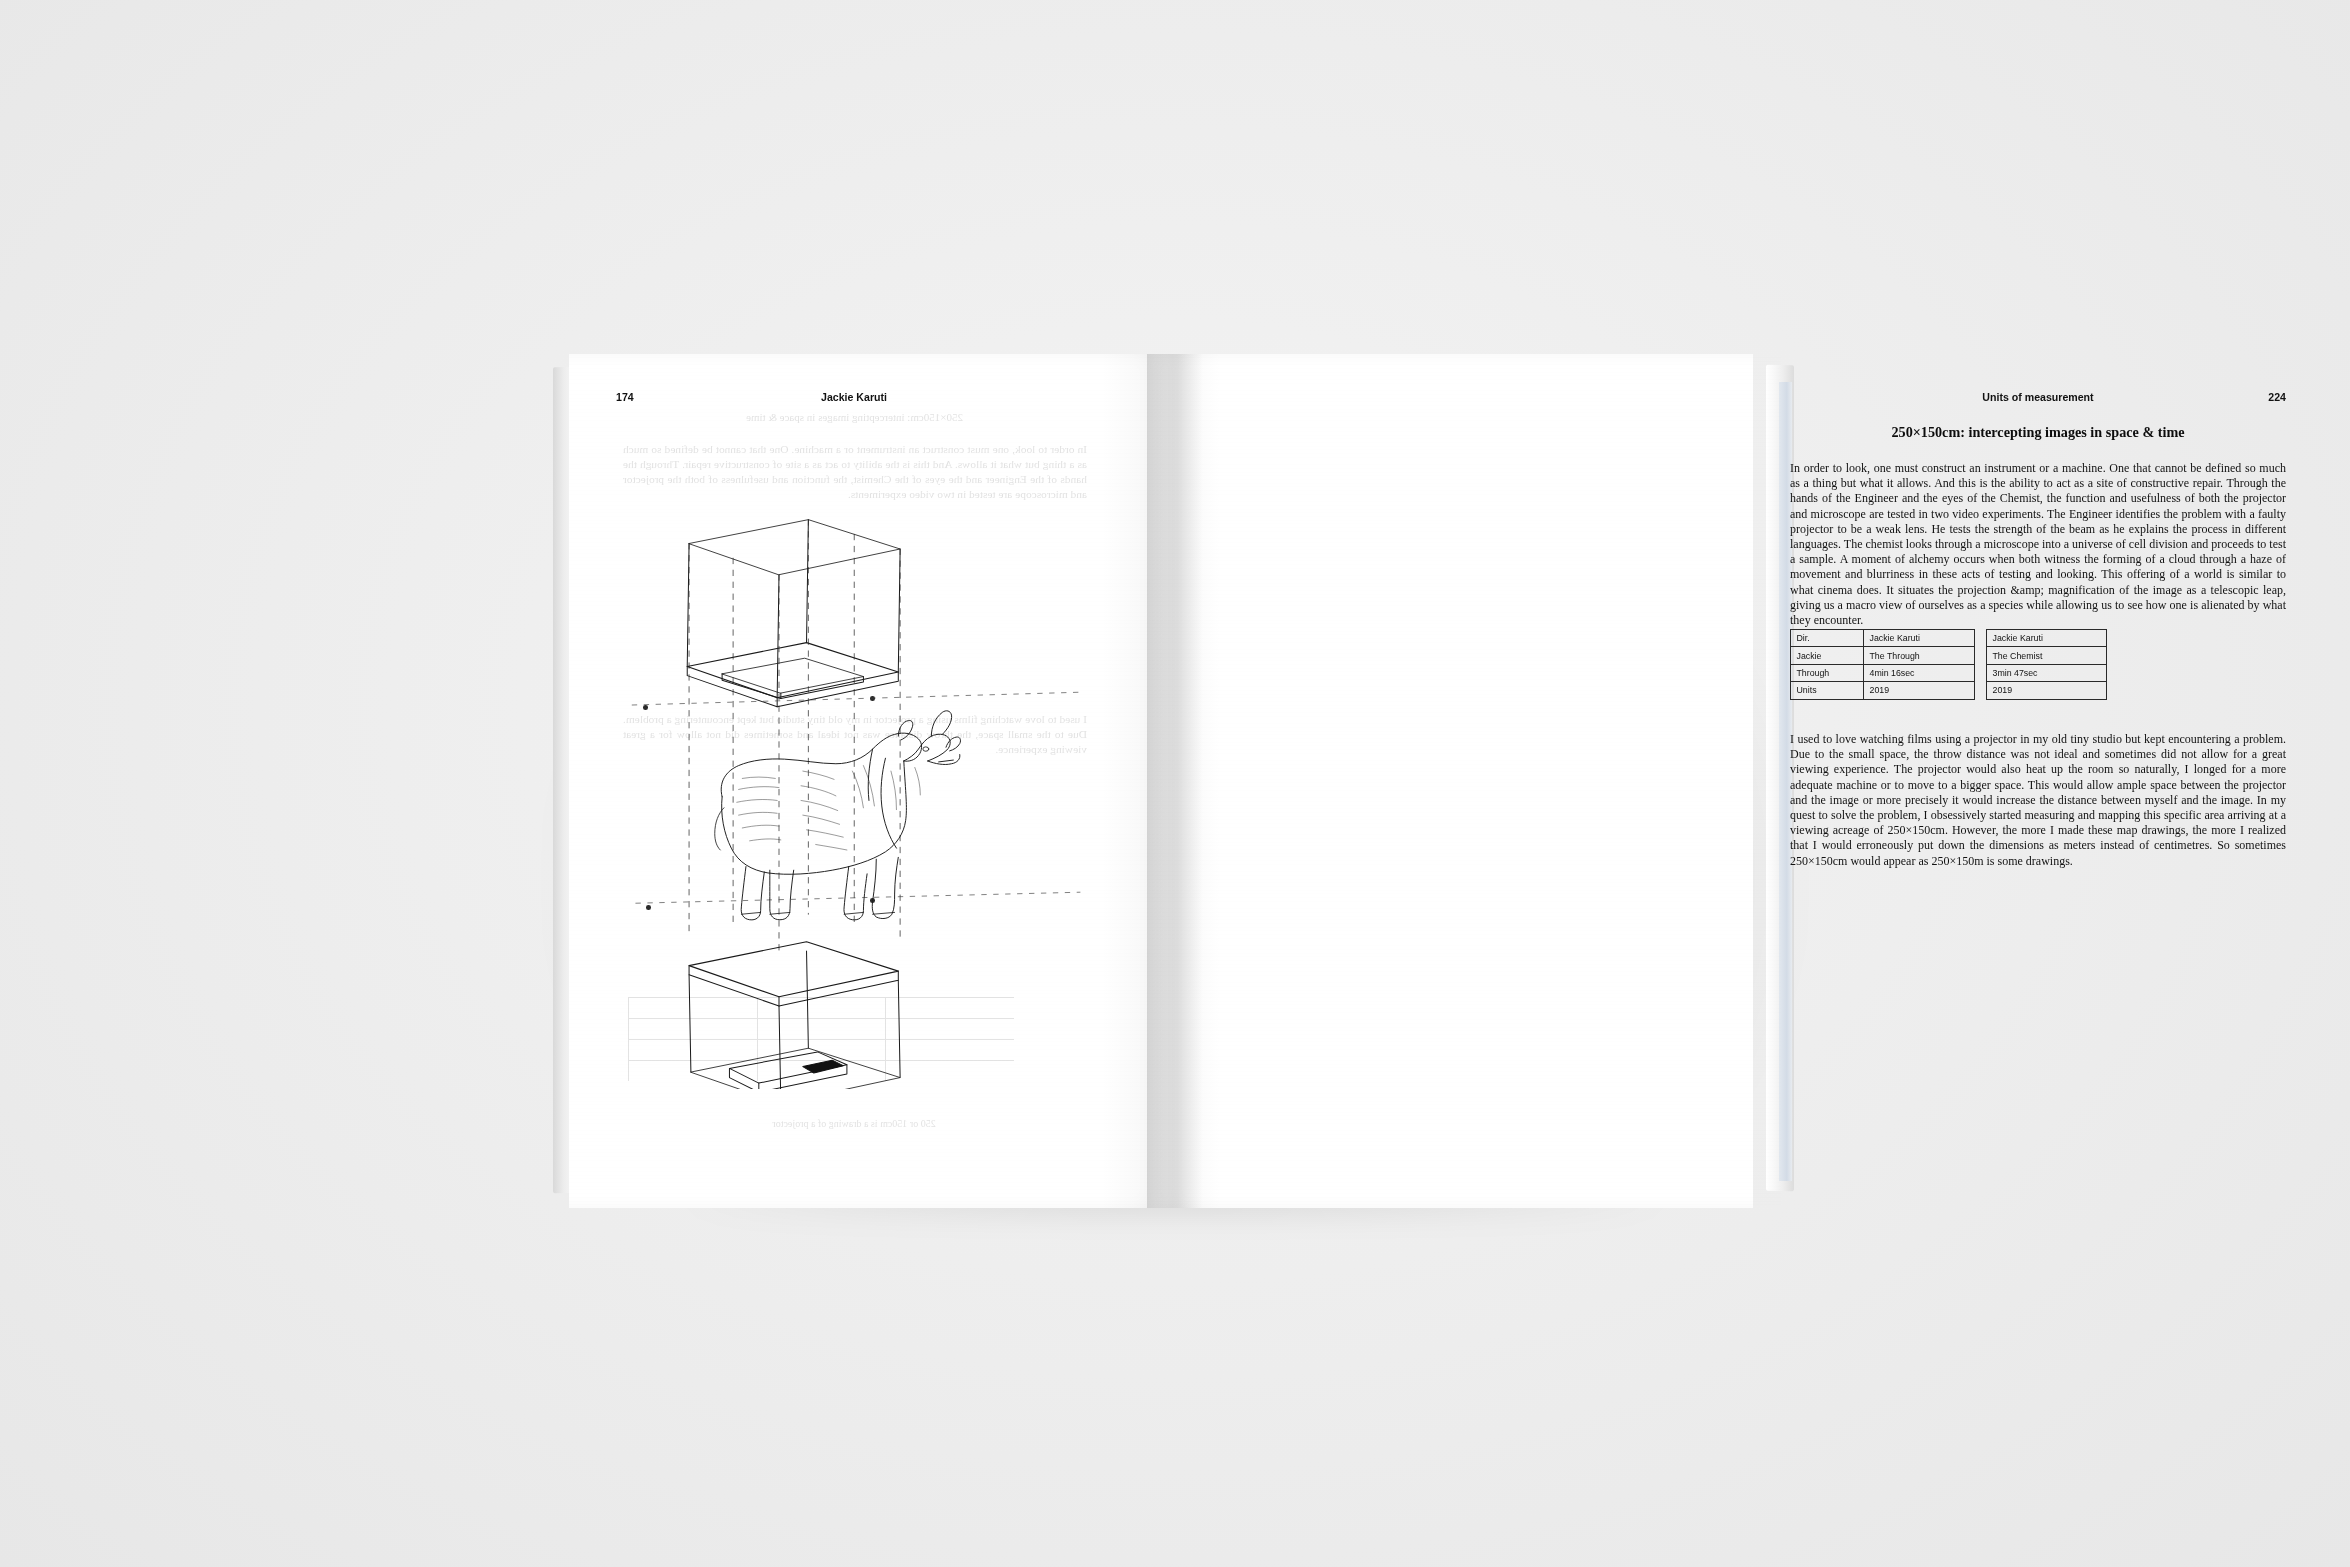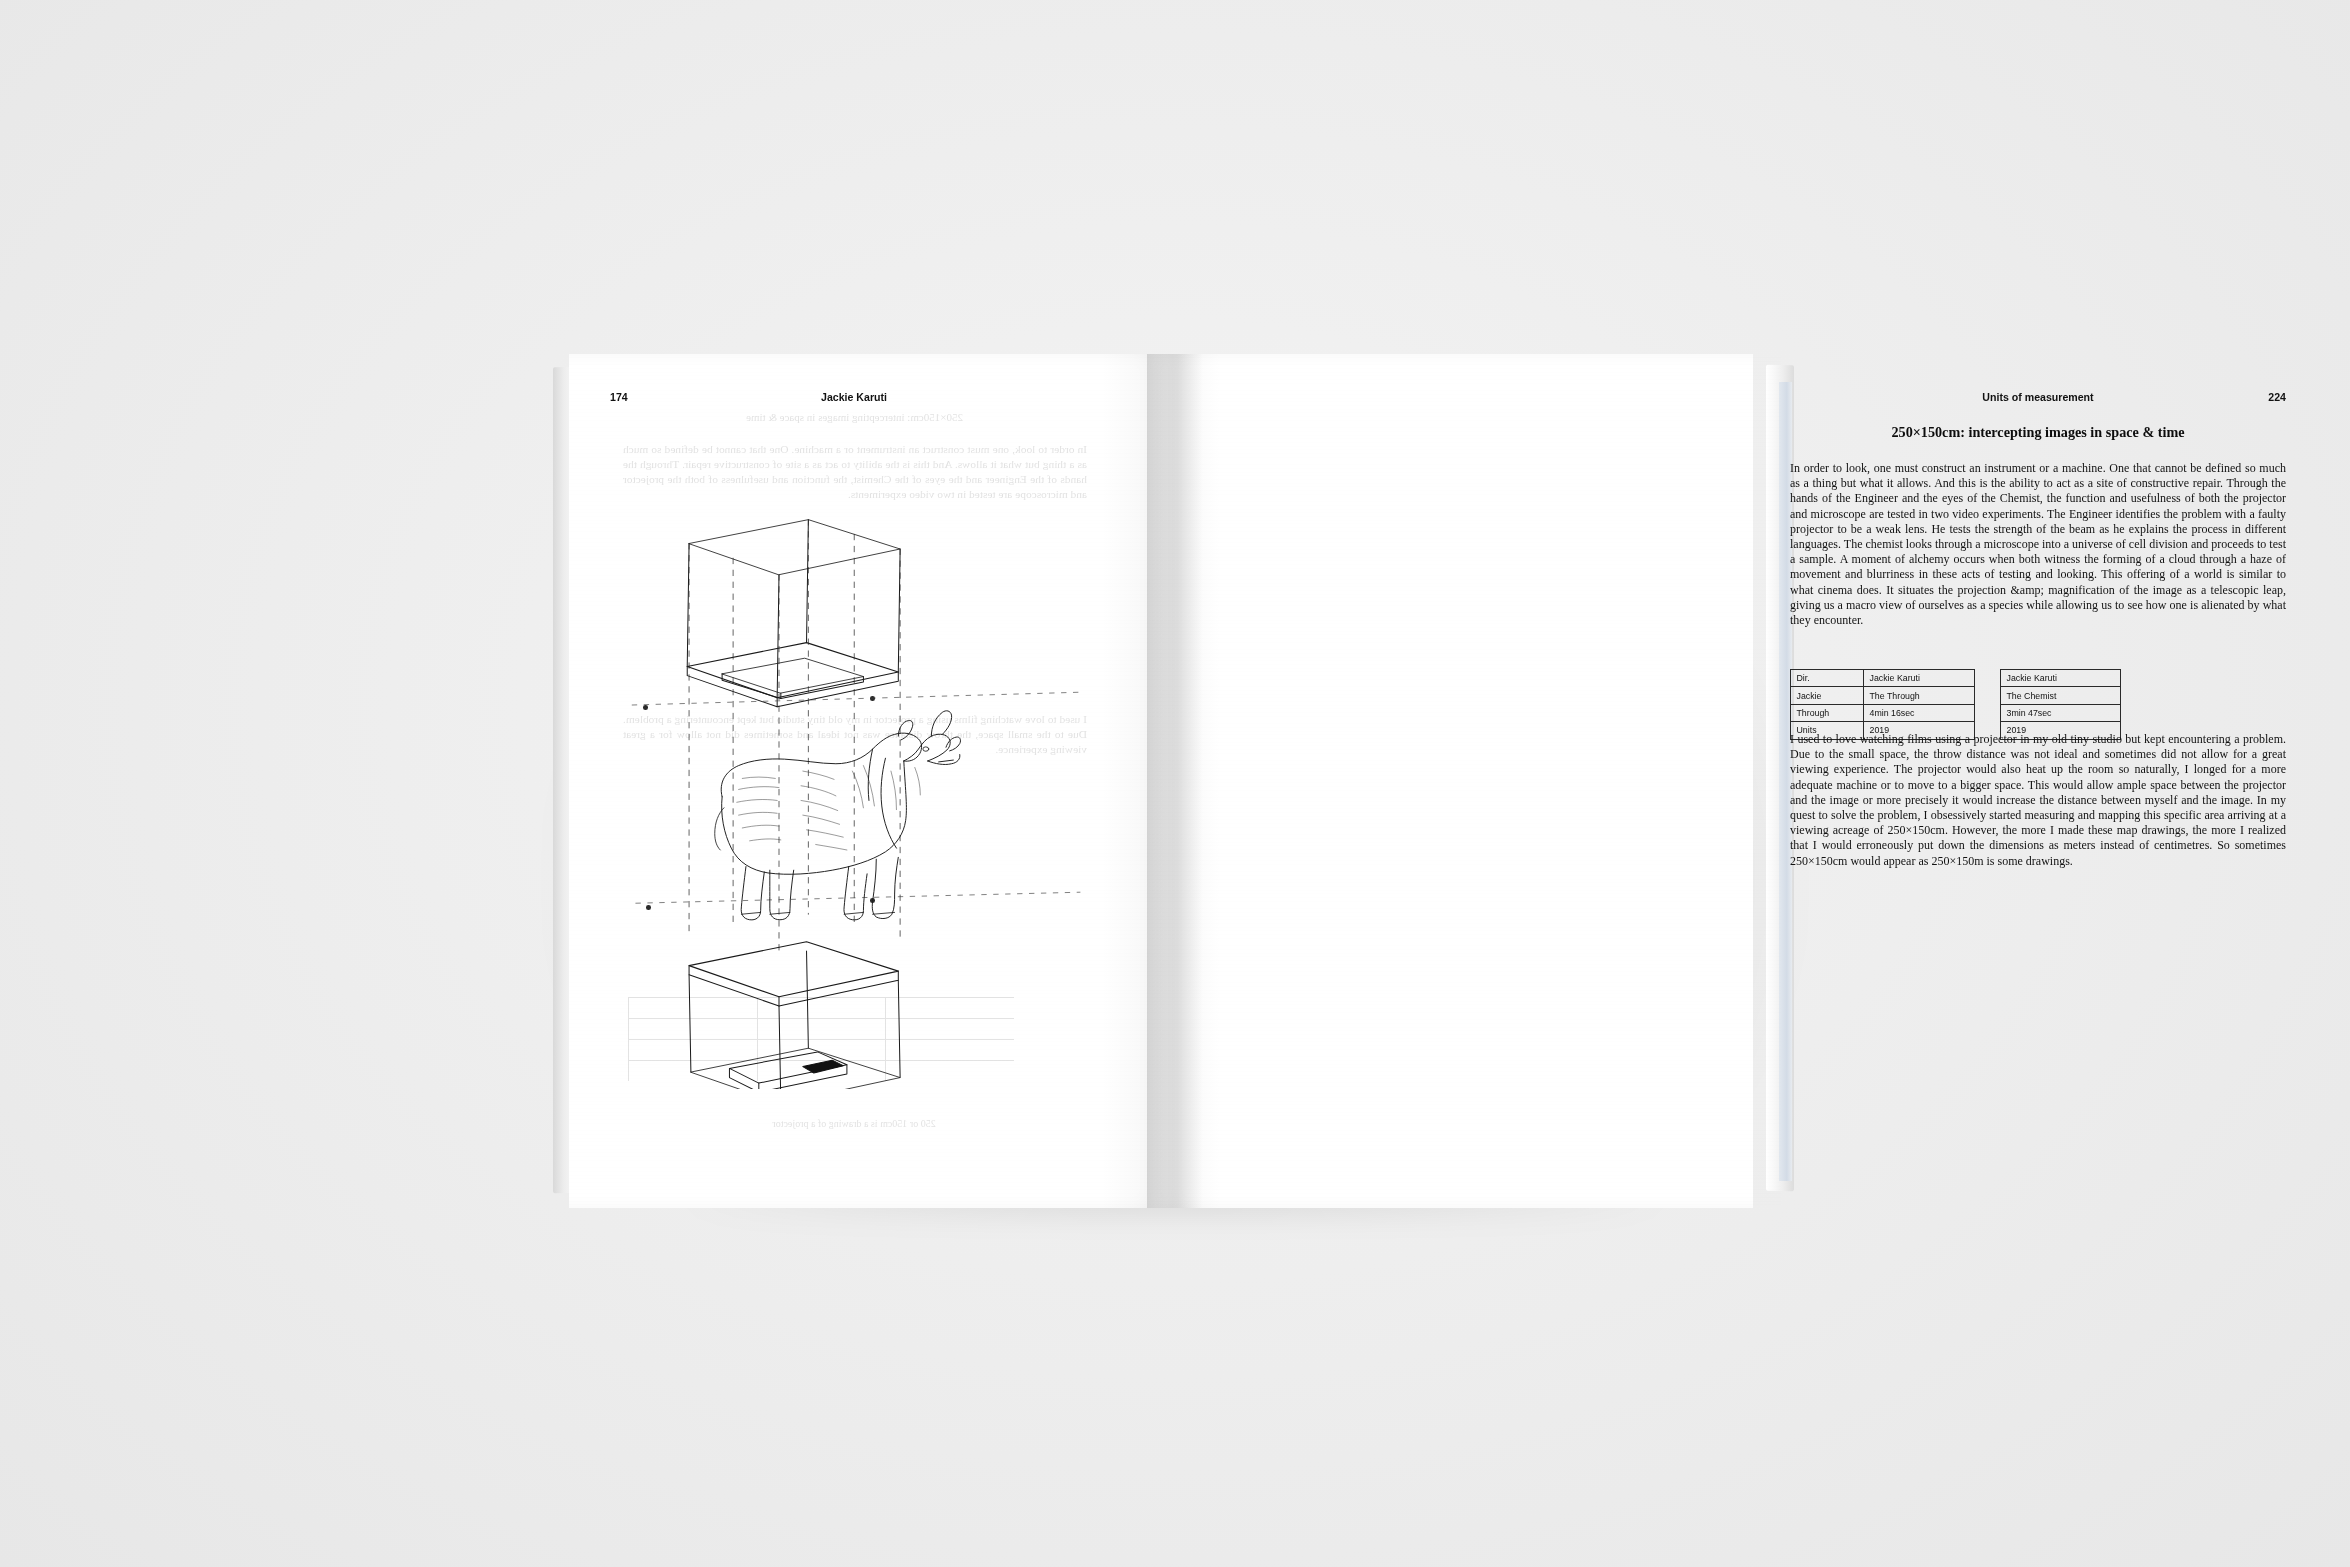--- a/index.html
+++ b/index.html
@@ -138,21 +138,21 @@
   }
   .rh-center { text-align: center; }
   .folio {
     position: absolute;
     top: 37px;
     font-family: "Liberation Sans", sans-serif;
     font-size: 10.6px;
     font-weight: bold;
     color: #111;
   }
-  #folio-left  { left: 4px; text-align: right; }
+  #folio-left  { left: 10px; text-align: right; }
   #folio-right { right: 0; }
 
   .section-title {
     position: absolute;
     top: 70px;
     width: 100%;
     text-align: center;
     font-family: "Liberation Serif", serif;
     font-size: 14.2px;
     font-weight: bold;
@@ -173,25 +173,24 @@
   }
   #para1 { top: 107px; }
   #para2 { top: 378px; }
 
   
   #credits {
     position: absolute;
     top: 275px;
     left: 0;
     display: flex;
-    gap: 25px;
+    gap: 11px;
     font-family: "Liberation Sans", sans-serif;
     font-size: 8.8px;
     color: #111;
-    margin-top: 40px;
   }
   #credits table {
     border-collapse: collapse;
   }
   #credits td {
     border: 0.7px solid #2a2a2a;
     padding: 3.2px 5.5px;
     line-height: 10px;
     white-space: nowrap;
   }

